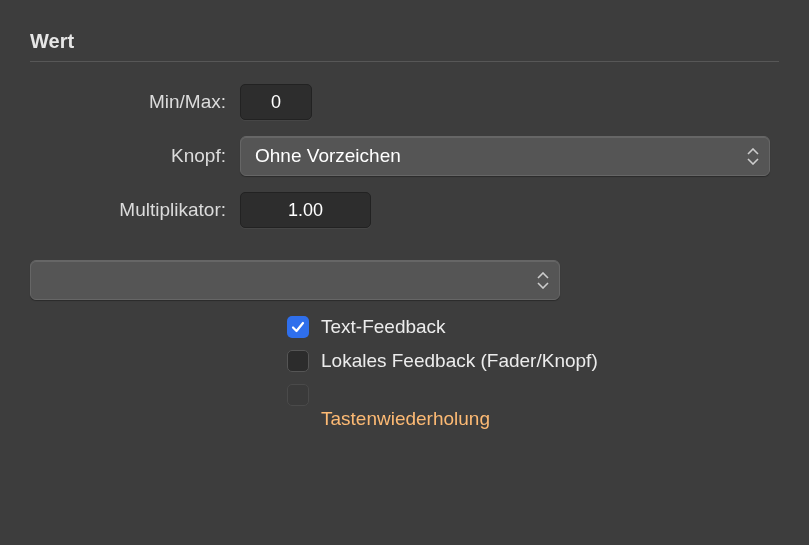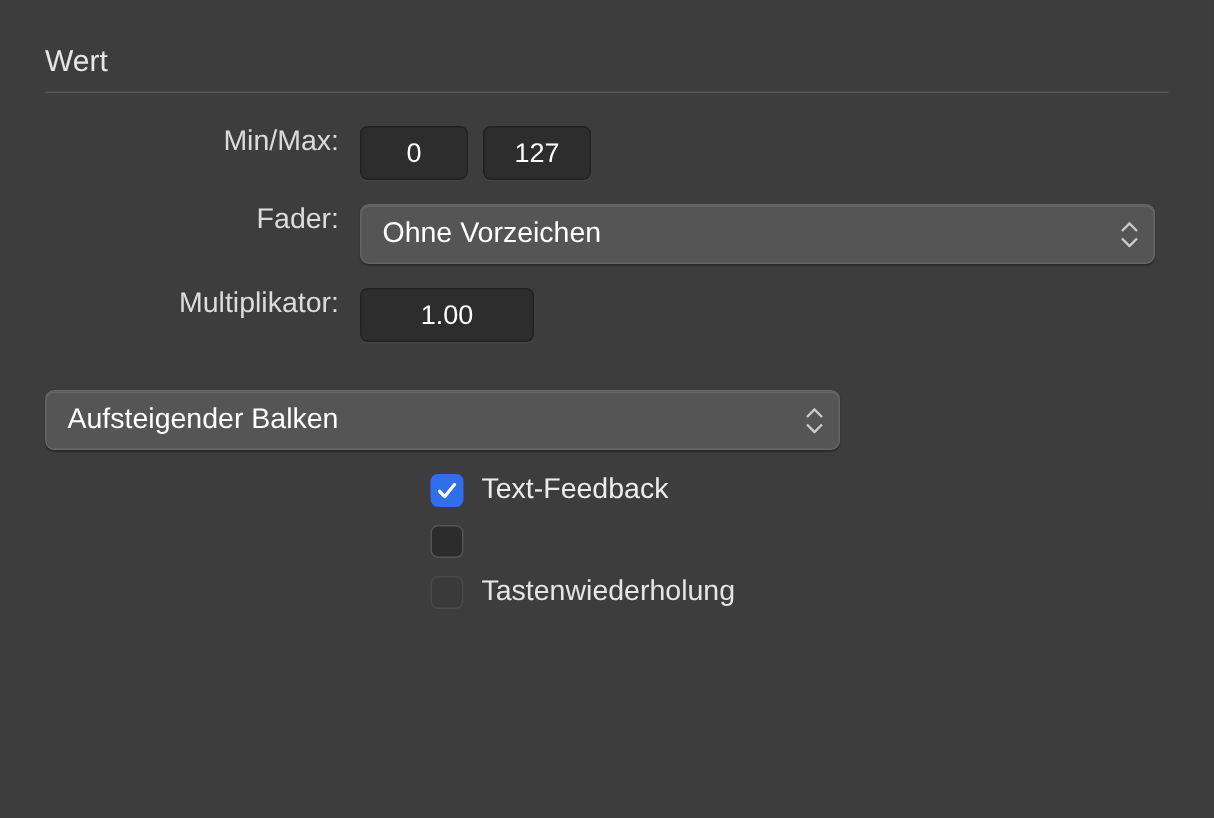--- a/index.html
+++ b/index.html
@@ -8,32 +8,32 @@
     height: 545px;
     background: #3d3d3d;
     font-family: -apple-system, "Helvetica Neue", Arial, sans-serif;
     color: #e6e6e6;
     font-size: 18px;
     padding: 30px 30px 0 30px;
     overflow: hidden;
   }
   .section-title {
     font-size: 20px;
-    font-weight: 400;
+    font-weight: 700;
     color: #e6e6e6;
     margin-bottom: 8px;
   }
   .divider {
     border: none;
     border-top: 1px solid #575757;
     margin-bottom: 22px;
   }
   .row {
     display: flex;
-    align-items: flex-start;
+    align-items: center;
     margin-bottom: 16px;
   }
   .label-col {
     width: 210px;
     text-align: right;
     padding-right: 14px;
     color: #dcdcdc;
     font-size: 19px;
     white-space: nowrap;
   }
@@ -48,21 +48,21 @@
     background: #2d2d2d;
     border: 1px solid #222;
     border-radius: 5px;
     height: 36px;
     width: 72px;
     color: #fff;
     text-align: center;
     font-size: 18px;
     box-shadow: 0 1px 0 rgba(255,255,255,0.05);
   }
-  .num-input.wide { width: 116px; }
+  .num-input.wide { width: 131px; }
   .select {
     position: relative;
     background: #555;
     border: 1px solid #666;
     border-radius: 6px;
     height: 40px;
     flex: 1;
     display: flex;
     align-items: center;
     padding: 0 36px 0 14px;
@@ -98,38 +98,37 @@
     border-radius: 5px;
     display: inline-flex;
     align-items: center;
     justify-content: center;
     flex-shrink: 0;
   }
   .cb.checked { background: #2f6fec; }
   .cb.unchecked { background: #2c2c2c; border: 1px solid #555; }
   .cb.disabled { background: #3a3a3a; border: 1px solid #4a4a4a; }
   .cb-label { font-size: 19px; color: #ececec; }
-  .cb-label.disabled { color: #e5e5e5; }
+  .cb-label.disabled { color: #fdba74; margin-top: 24px; }
 </style>
 </head>
 <body>
 
 <div class="section-title">Wert</div>
 <hr class="divider">
 
 <div class="row">
   <div class="label-col">Min/Max:</div>
   <div class="field-col">
     <input class="num-input" value="0" style="">
-    <input class="num-input" value="127" style="">
   </div>
 </div>
 
 <div class="row">
-  <div class="label-col">Fader:</div>
+  <div class="label-col">Knopf:</div>
   <div class="field-col">
     <div class="select">
       <span>Ohne Vorzeichen</span>
       <span class="stepper">
         <svg width="12" height="7" viewBox="0 0 12 7">
             <path d="M1 6 L6 1 L11 6" stroke="#ccc" stroke-width="1.6" fill="none"></path>
           </svg>
         <svg width="12" height="7" viewBox="0 0 12 7">
             <path d="M1 1 L6 6 L11 1" stroke="#ccc" stroke-width="1.6" fill="none"></path>
           </svg>
@@ -144,21 +143,20 @@
     <input class="num-input wide" value="1.00" style="">
   </div>
 </div>
 
 <div class="row">
 </div>
 
 <div class="row">
   <div class="field-col">
     <div class="select">
-      <span>Aufsteigender Balken</span>
       <span class="stepper">
         <svg width="12" height="7" viewBox="0 0 12 7">
             <path d="M1 6 L6 1 L11 6" stroke="#ccc" stroke-width="1.6" fill="none"></path>
           </svg>
         <svg width="12" height="7" viewBox="0 0 12 7">
             <path d="M1 1 L6 6 L11 1" stroke="#ccc" stroke-width="1.6" fill="none"></path>
           </svg>
       </span>
     </div>
   </div>
@@ -168,18 +166,19 @@
   <span class="cb checked">
     <svg width="14" height="14" viewBox="0 0 14 14">
         <path d="M2 7.5 L5.5 11 L12 3" stroke="#fff" stroke-width="2.2" fill="none" stroke-linecap="round" stroke-linejoin="round"></path>
       </svg>
   </span>
   <span class="cb-label">Text-Feedback</span>
 </div>
 
 <div class="checkbox-row">
   <span class="cb unchecked"></span>
+  <span class="cb-label">Lokales Feedback (Fader/Knopf)</span>
 </div>
 
 <div class="checkbox-row">
   <span class="cb disabled"></span>
   <span class="cb-label disabled">Tastenwiederholung</span>
 </div>
 
 </body></html>

